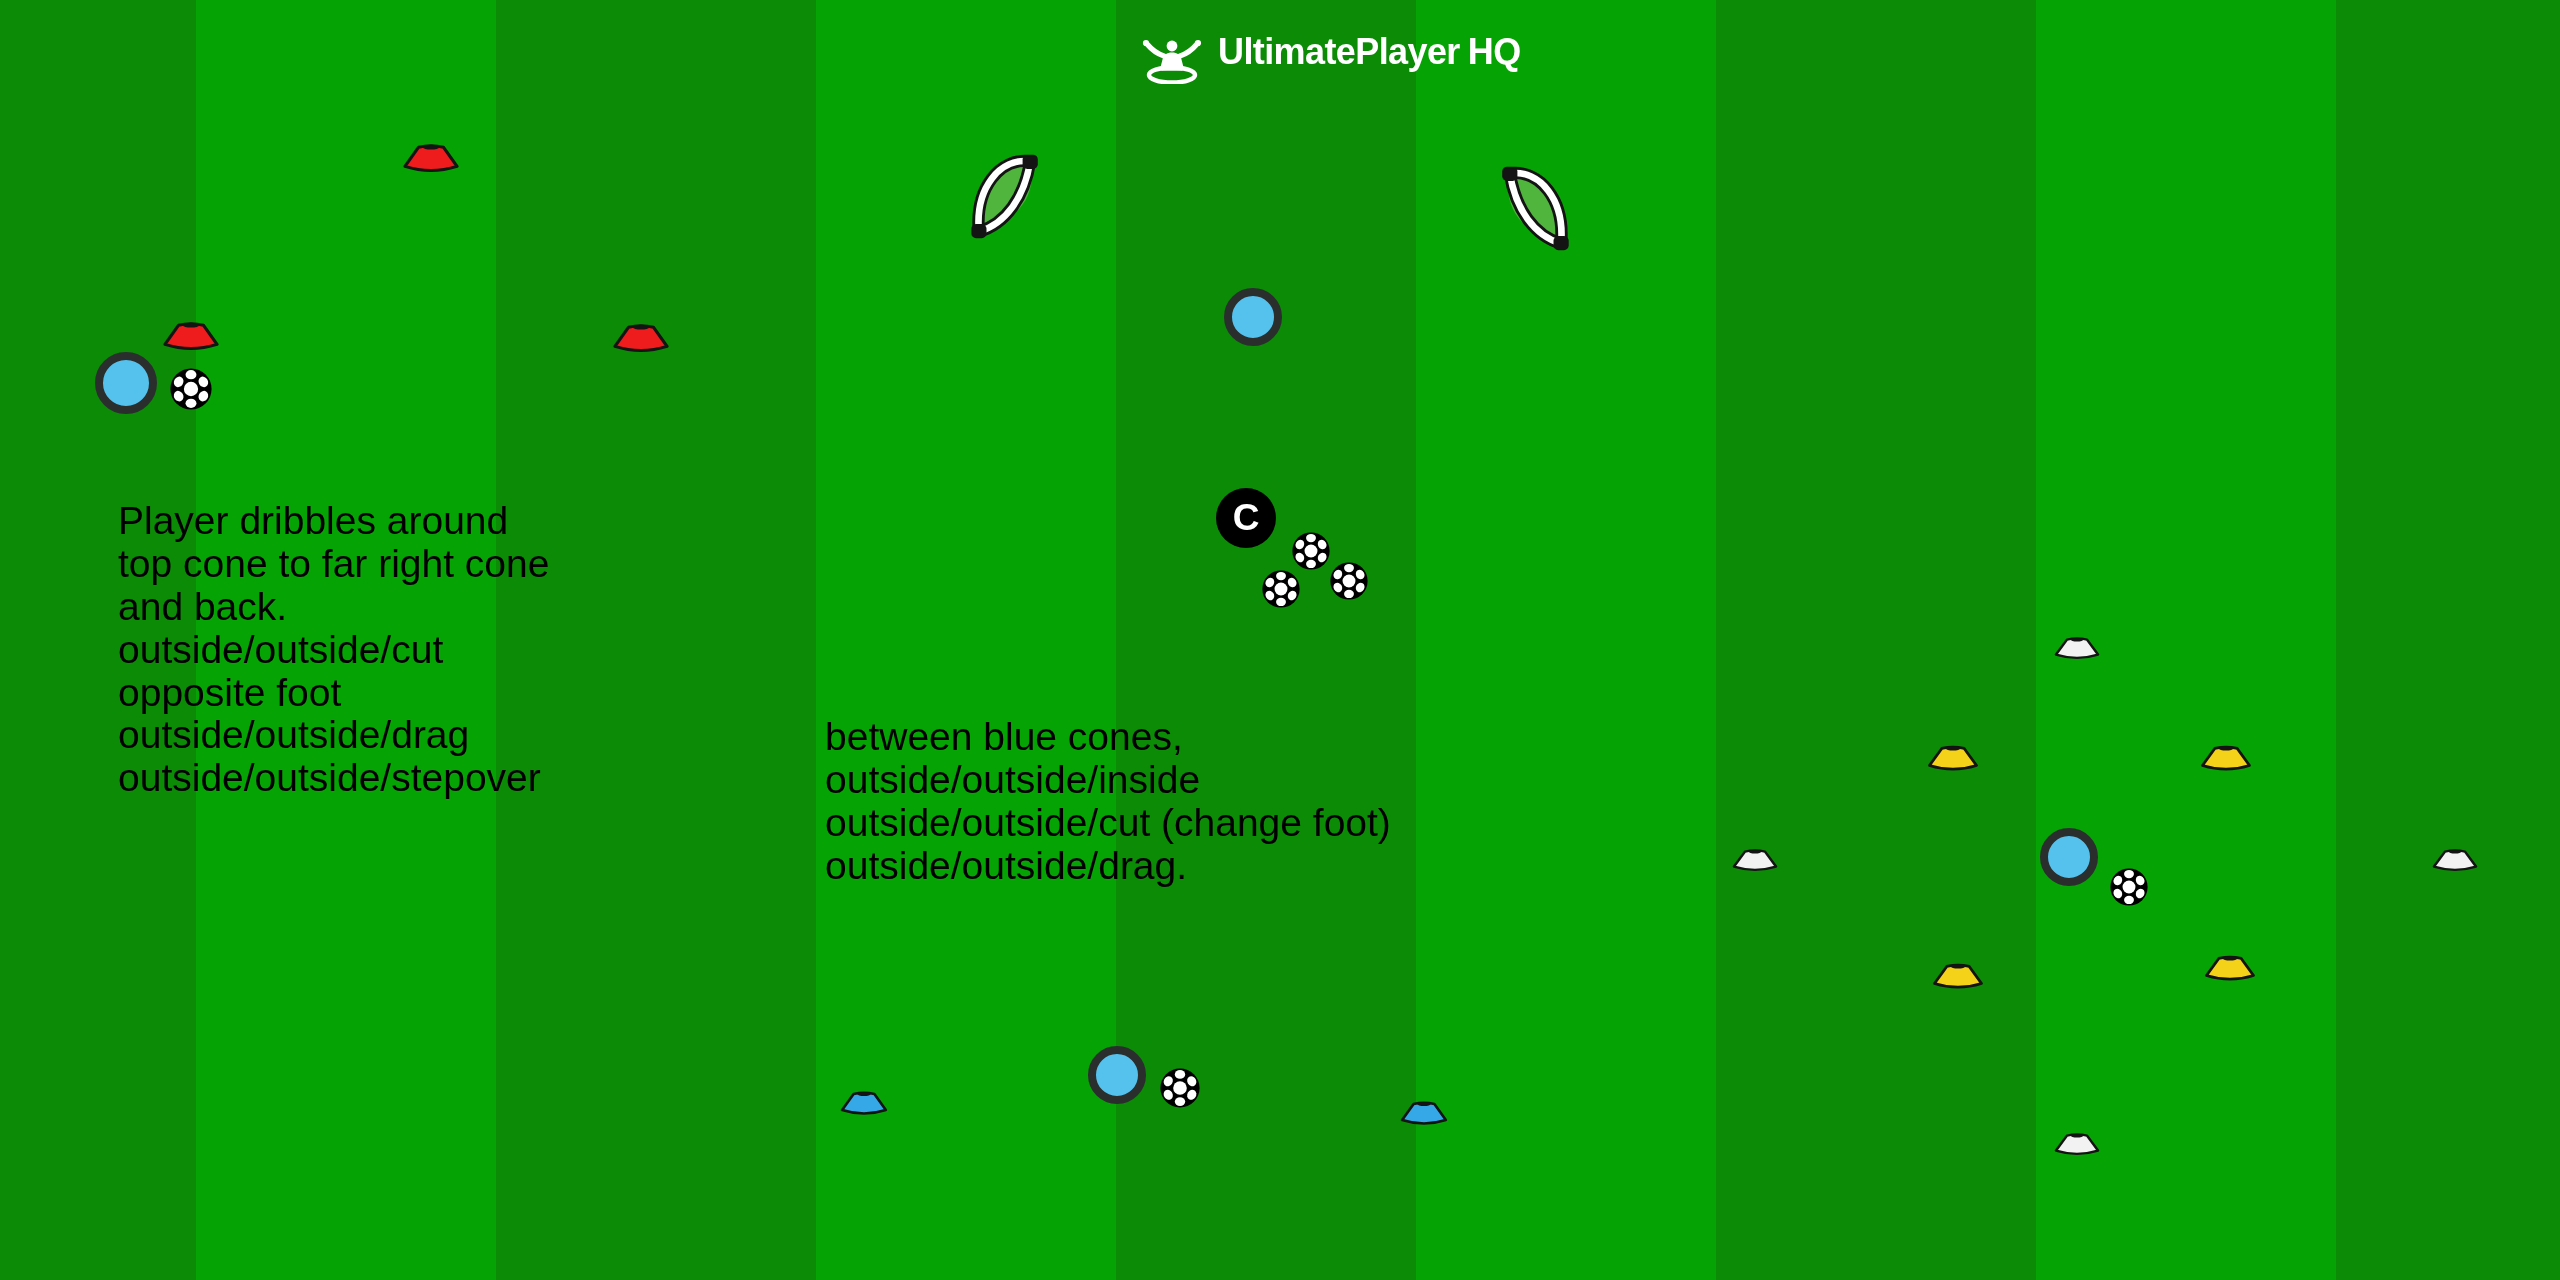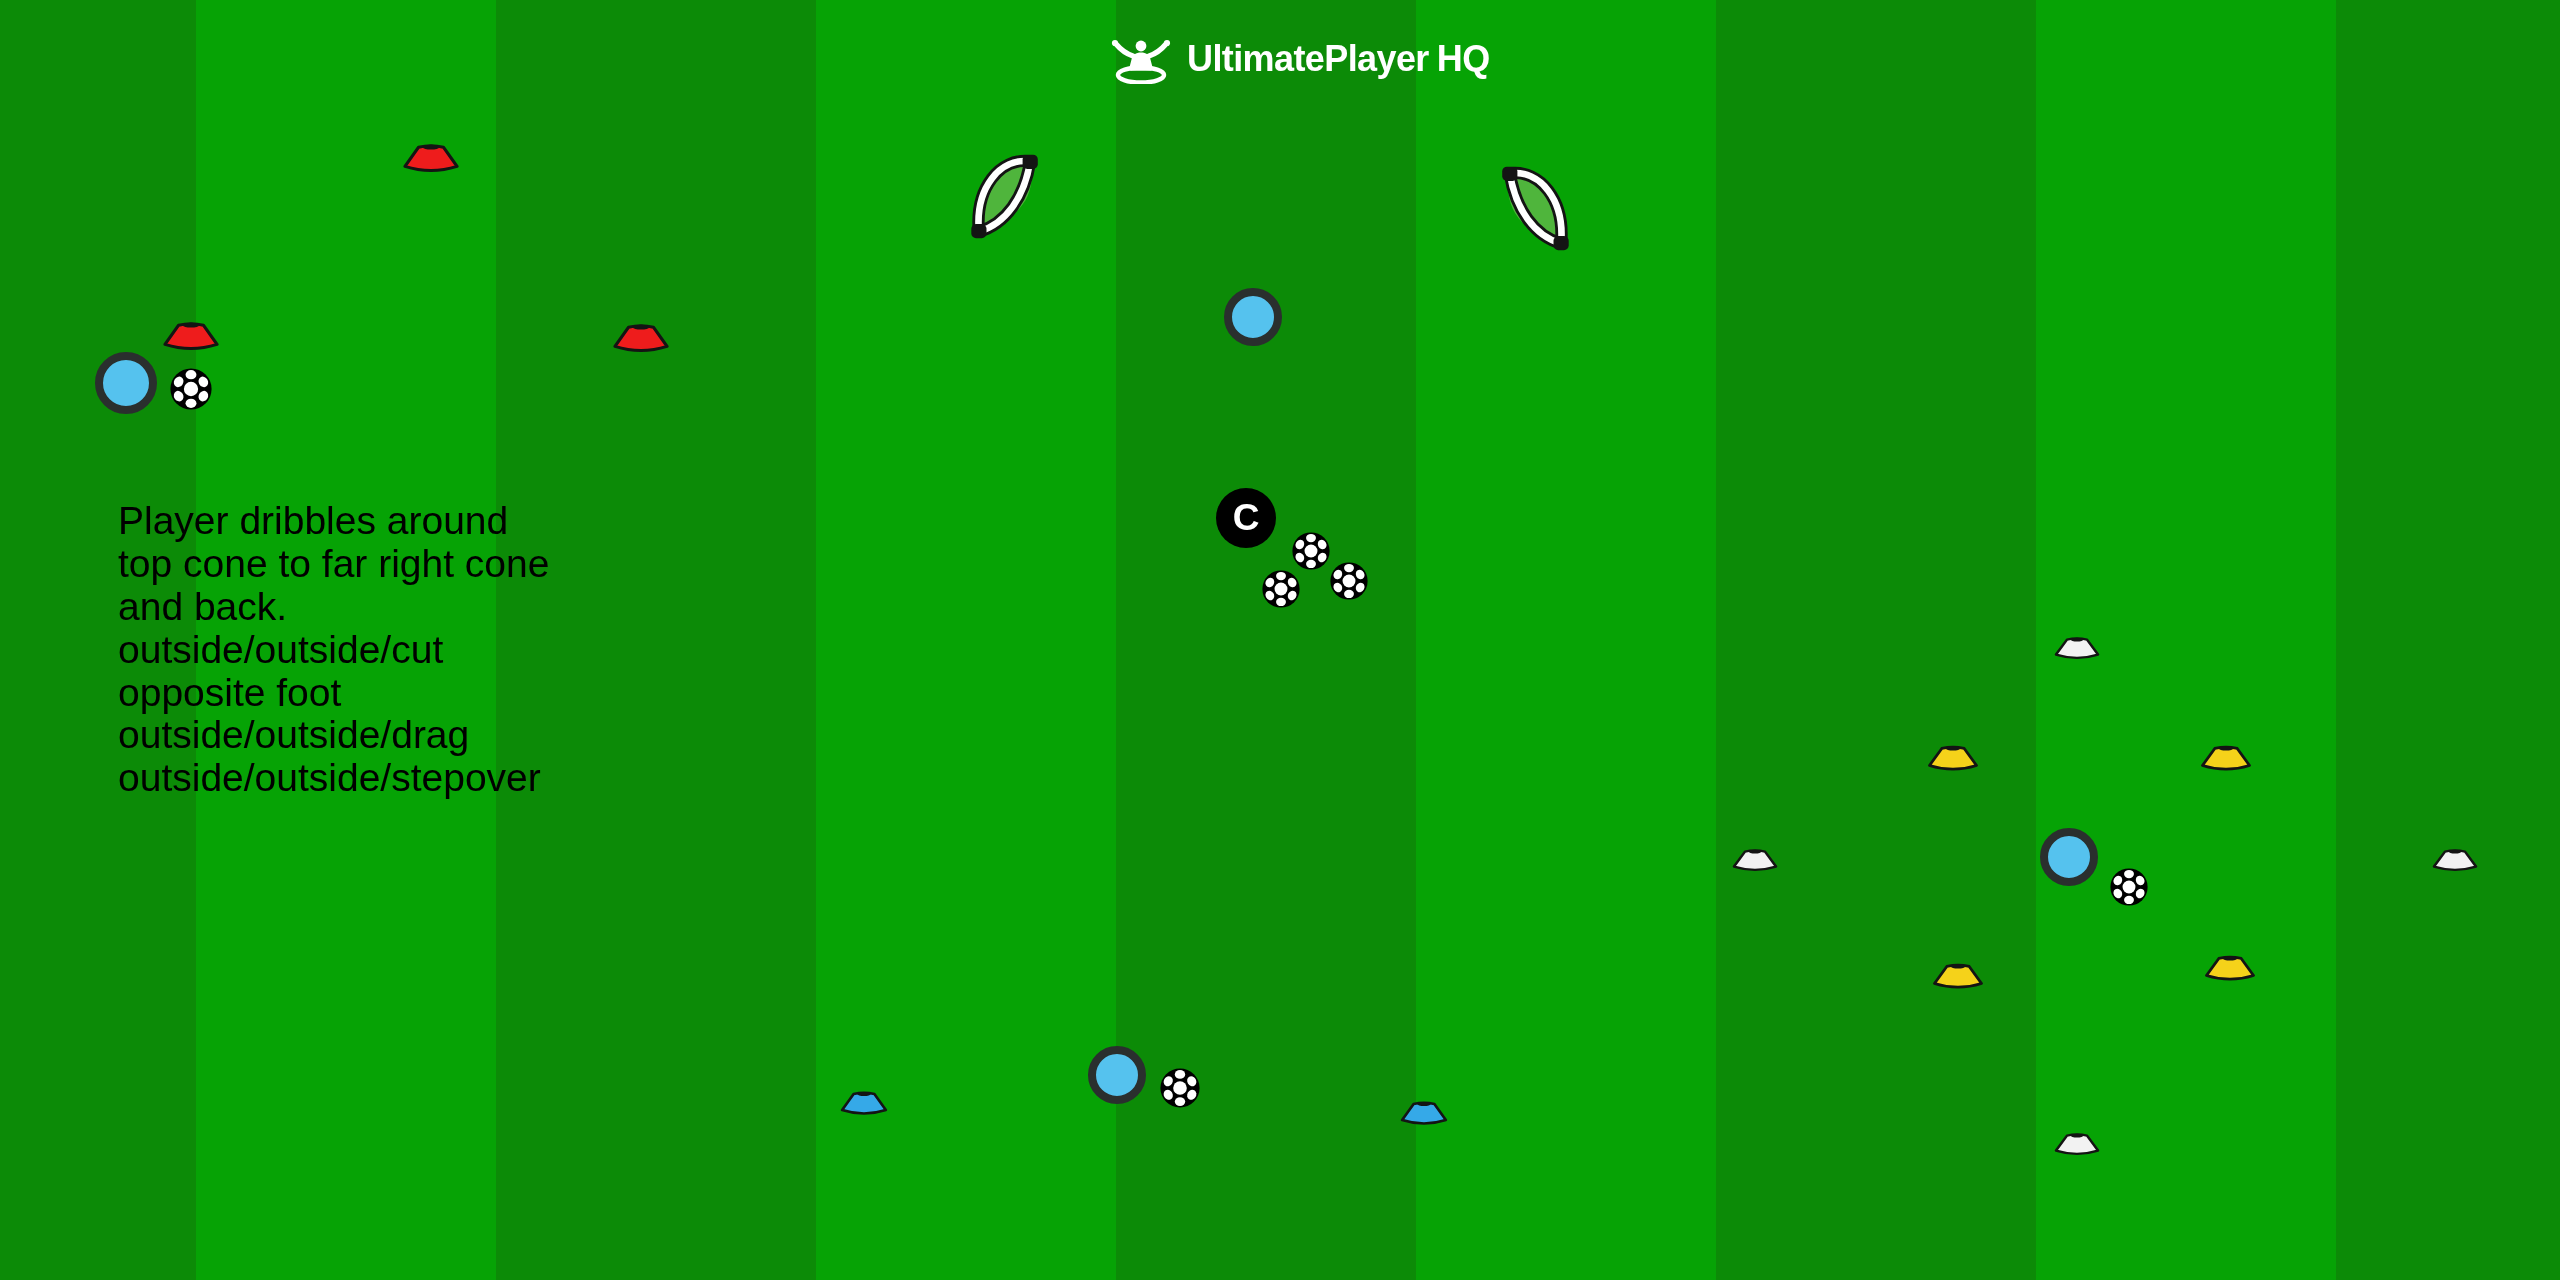--- a/index.html
+++ b/index.html
@@ -21,24 +21,23 @@
   #pitch {
     position: absolute;
     inset: 0;
     display: flex;
   }
   .stripe { height: 100%; flex: 0 0 auto; }
 
   
   #logo {
     position: absolute;
-    left: 1109px;
+    left: 1140px;
     top: 34px;
     display: flex;
-    align-items: center;
     gap: 14px;
     z-index: 40;
   }
   #logo .mark { width: 64px; height: 50px; display:block; }
   #logo .wordmark {
     color: #ffffff;
     font-size: 36px;
     font-weight: 700;
     letter-spacing: -0.6px;
     white-space: nowrap;
@@ -117,20 +116,24 @@
     <span class="wordmark"><span>UltimatePlayer</span><span class="hq">HQ</span></span>
   </div>
 
   <div class="note" id="note-left">Player dribbles around
 top cone to far right cone
 and back.
 outside/outside/cut
 opposite foot
 outside/outside/drag
 outside/outside/stepover</div>
+  <div class="note" id="note-center">between blue cones,
+outside/outside/inside
+outside/outside/cut (change foot)
+outside/outside/drag.</div>
 
   <div id="markers">
       <div class="marker cone" style="left: 400px; top: 140px; width: 62px; height: 36px;">
         <svg viewBox="0 0 100 60" preserveAspectRatio="none">
           <path d="M30 12 Q50 7 70 12 L92 44 Q50 58 8 44 Z" fill="#ee1c1c" stroke="#141414" stroke-width="5" stroke-linejoin="round"></path>
           <ellipse cx="50" cy="12" rx="13" ry="4" fill="#141414"></ellipse>
         </svg>
       </div>
       <div class="marker cone" style="left: 160px; top: 318px; width: 62px; height: 36px;">
         <svg viewBox="0 0 100 60" preserveAspectRatio="none">

